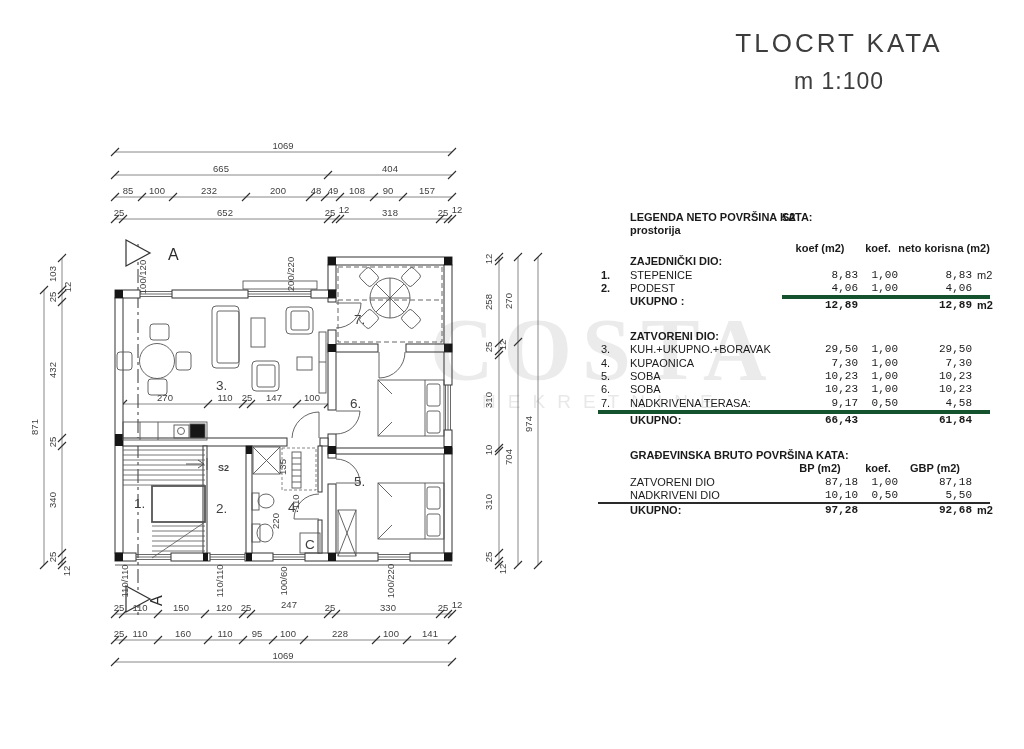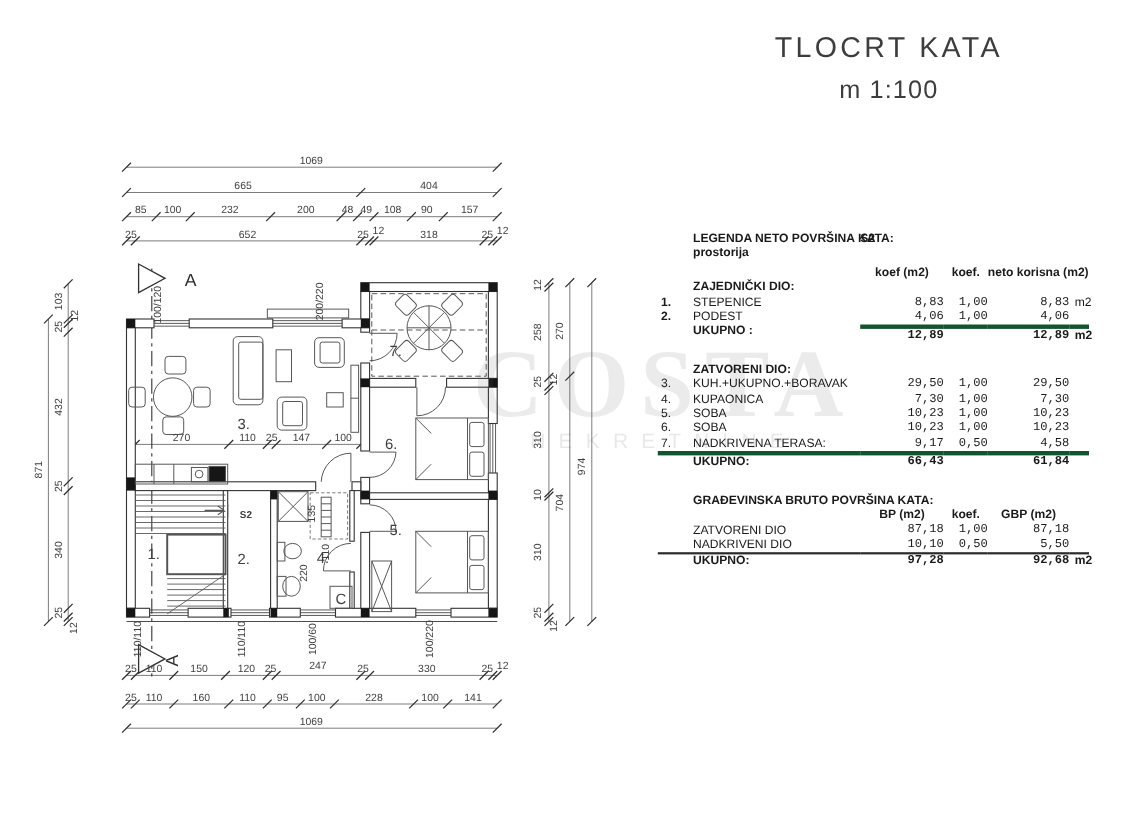--- a/index.html
+++ b/index.html
@@ -4,37 +4,37 @@
 <style>
   html,body{margin:0;padding:0;}
   body{width:1024px;height:749px;position:relative;background:#fff;
        font-family:"Liberation Sans",sans-serif;overflow:hidden;}
   svg text{font-family:"Liberation Sans",sans-serif;}
   .dt{font-size:9.5px;fill:#3f3f3f;}
   .rm{font-size:13.5px;fill:#3f3f3f;}
   .sm{font-size:16px;fill:#2c2c2c;}
   .tiny{font-size:9px;fill:#3f3f3f;}
   
-  .title{position:absolute;left:658px;top:28px;width:300px;text-align:center;color:#3d3d3d;}
+  .title{position:absolute;left:689px;top:28px;width:300px;text-align:center;color:#3d3d3d;}
   .title .t1{font-size:26px;letter-spacing:3px;}
   .title .t2{font-size:23px;margin-top:9px;letter-spacing:1px;}
   
   .watermark{position:absolute;left:430px;top:305px;pointer-events:none;z-index:2;text-align:center;}
   .wm1{font-family:"Liberation Serif",serif;font-weight:bold;font-size:88px;
        letter-spacing:10px;color:rgba(90,90,90,0.12);line-height:90px;}
   .wm2{font-size:19px;letter-spacing:12px;color:rgba(90,90,90,0.14);margin-top:-4px;}
   
   .legend{position:absolute;left:598px;top:211px;width:392px;font-size:11px;
           color:#1a1a1a;line-height:13.4px;z-index:3;}
   .lrow{display:grid;grid-template-columns:32px 152px 76px 40px 74px 18px;}
   .c-num{padding-left:3px;}
   .c-n,.c-k,.c-kor{text-align:right;white-space:nowrap;font-family:Liberation Mono, monospace;}
   .c-u{padding-left:5px;}
   .c-lab{white-space:nowrap;}
-  .hdr-span{grid-column:5/7;text-align:left;white-space:nowrap;}
+  .hdr-span{grid-column:5/7;text-align:center;white-space:nowrap;}
   .hdr-c{text-align:center;}
   .b{font-weight:bold;}
   .bt{border-top:4px solid #14532d;}
   .bt2{border-top:2px solid #2a2a2a;}
   .sp4{height:4px;} .sp17{height:17px;} .sp21{height:21px;}
 </style>
 </head>
 <body>
 
 <svg width="1024" height="749" viewBox="0 0 1024 749" style="position:absolute;left:0;top:0;z-index:1">

